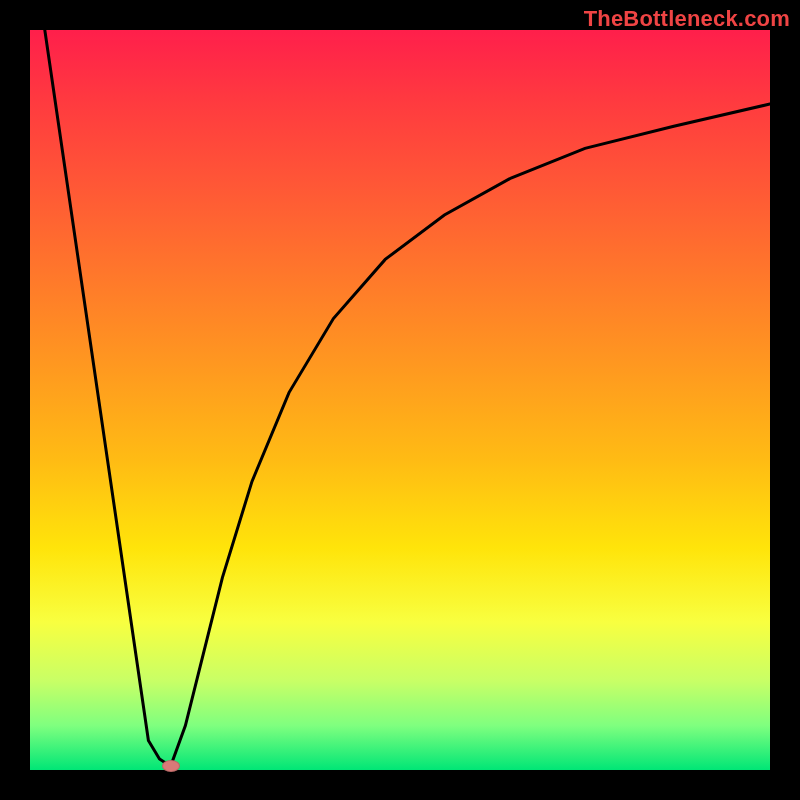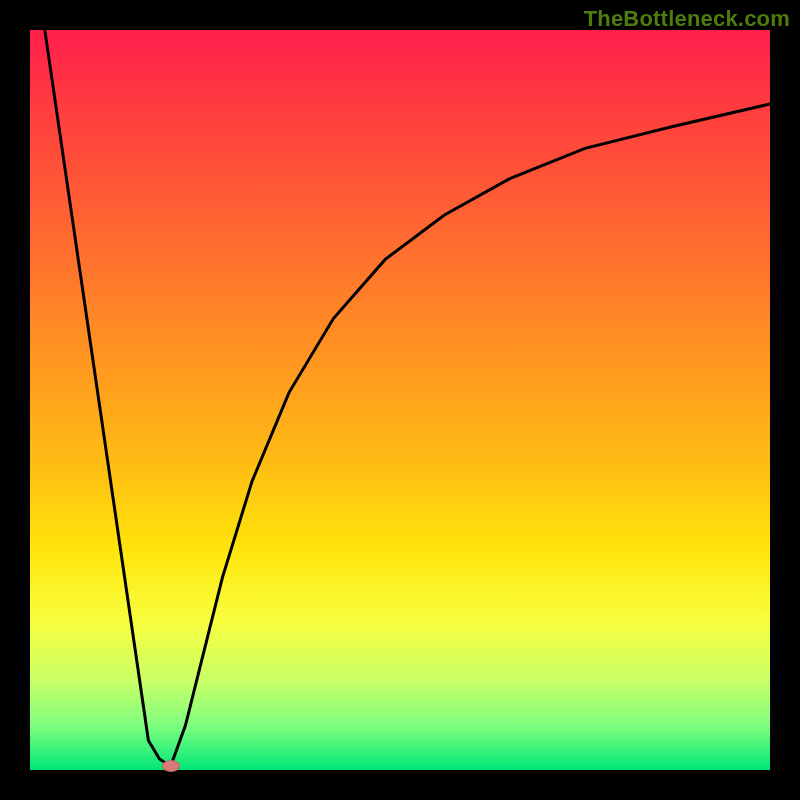--- a/index.html
+++ b/index.html
@@ -33,21 +33,21 @@
       #ffe40a 70%,
       #f8ff40 80%,
       #c8ff66 88%,
       #7fff7f 94%,
       #00e676 100%);
   }
   .watermark {
     position: absolute;
     top: 6px;
     right: 10px;
-    color: #4d7c0f;
+    color: #ef4444;
     font-size: 22px;
     font-weight: 600;
     letter-spacing: 0.2px;
     user-select: none;
   }
   svg.curve {
     position: absolute;
     left: 0;
     top: 0;
     width: 740px;

